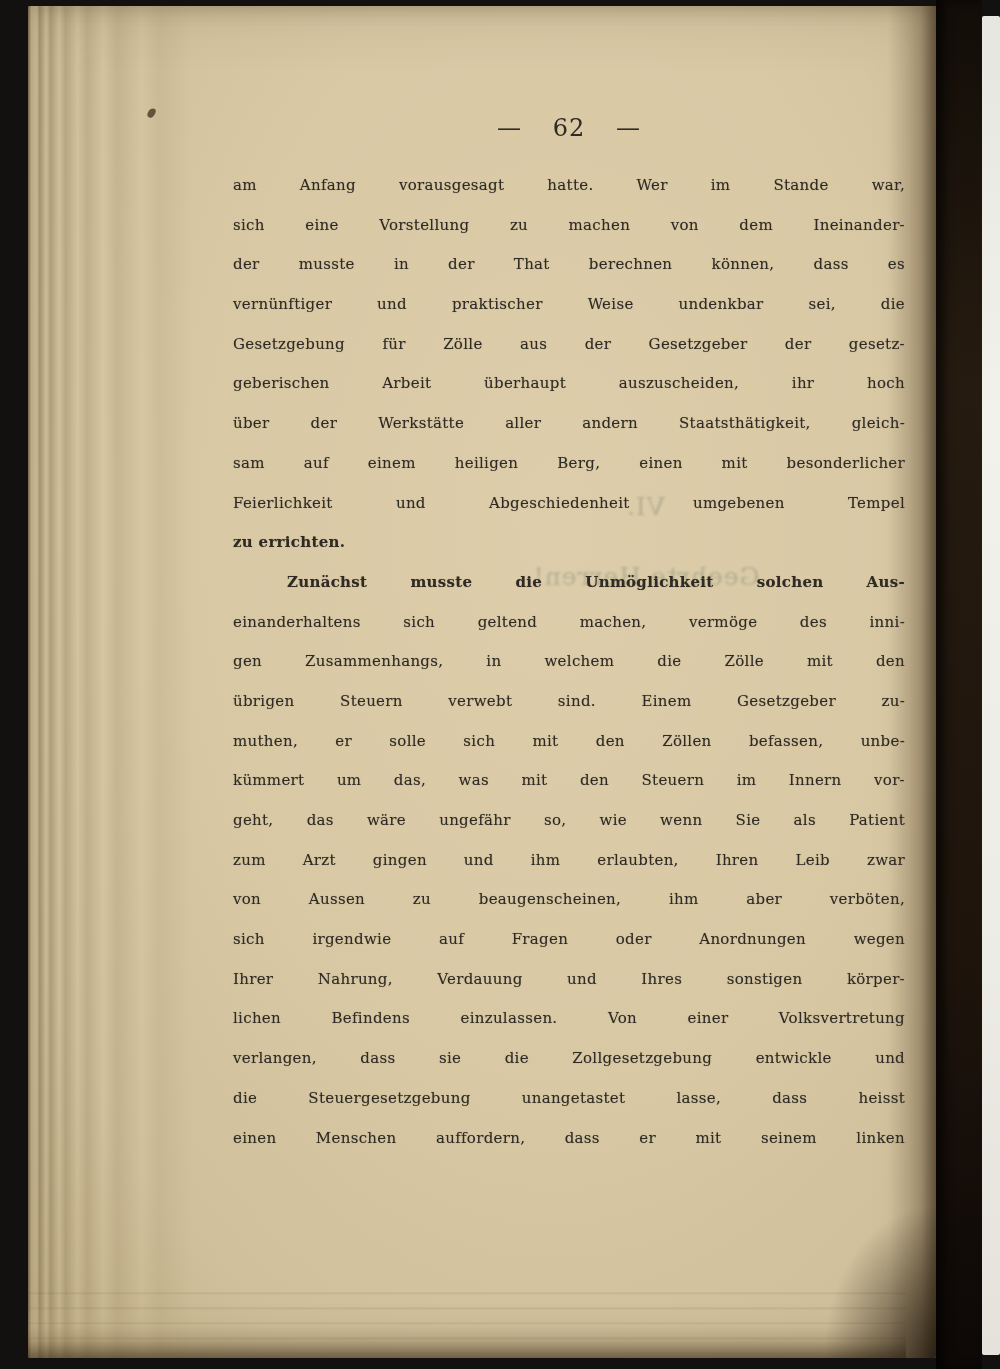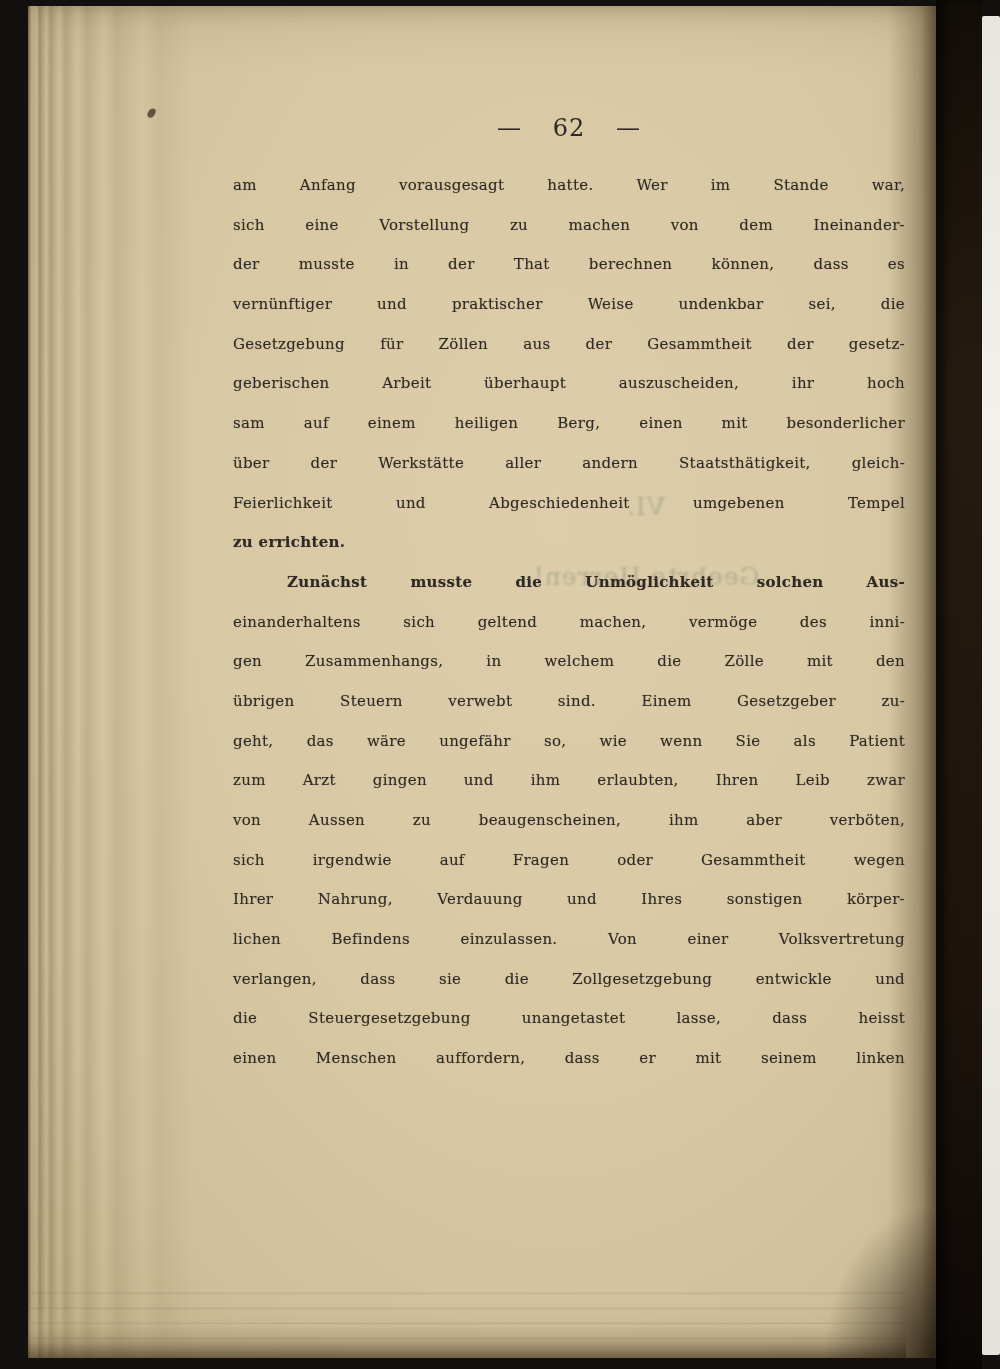--- a/index.html
+++ b/index.html
@@ -168,34 +168,36 @@
     </div>
 
     <div class="ghost ghost-1">VI.</div>
     <div class="ghost ghost-2">Geehrte Herren!</div>
 
     <div class="text-block" id="text-block">
         <div class="line">am Anfang vorausgesagt hatte. Wer im Stande war,</div>
         <div class="line">sich eine Vorstellung zu machen von dem Ineinander-</div>
         <div class="line">der musste in der That berechnen können, dass es</div>
         <div class="line">vernünftiger und praktischer Weise undenkbar sei, die</div>
-        <div class="line">Gesetzgebung für Zöllen aus der Gesammtheit der gesetz-</div>
+        <div class="line">Gesetzgebung für Zölle aus der Gesetzgeber der gesetz-</div>
         <div class="line">geberischen Arbeit überhaupt auszuscheiden, ihr hoch</div>
+        <div class="line">über der Werkstätte aller andern Staatsthätigkeit, gleich-</div>
         <div class="line">sam auf einem heiligen Berg, einen mit besonderlicher</div>
-        <div class="line">über der Werkstätte aller andern Staatsthätigkeit, gleich-</div>
         <div class="line">Feierlichkeit und Abgeschiedenheit umgebenen Tempel</div>
         <div class="line unjustified">zu errichten.</div>
         <div class="line indent">Zunächst musste die Unmöglichkeit solchen Aus-</div>
         <div class="line">einanderhaltens sich geltend machen, vermöge des inni-</div>
         <div class="line">gen Zusammenhangs, in welchem die Zölle mit den</div>
         <div class="line">übrigen Steuern verwebt sind. Einem Gesetzgeber zu-</div>
+        <div class="line">muthen, er solle sich mit den Zöllen befassen, unbe-</div>
+        <div class="line">kümmert um das, was mit den Steuern im Innern vor-</div>
         <div class="line">geht, das wäre ungefähr so, wie wenn Sie als Patient</div>
         <div class="line">zum Arzt gingen und ihm erlaubten, Ihren Leib zwar</div>
         <div class="line">von Aussen zu beaugenscheinen, ihm aber verböten,</div>
-        <div class="line">sich irgendwie auf Fragen oder Gesammtheit wegen</div>
+        <div class="line">sich irgendwie auf Fragen oder Anordnungen wegen</div>
         <div class="line">Ihrer Nahrung, Verdauung und Ihres sonstigen körper-</div>
         <div class="line">lichen Befindens einzulassen. Von einer Volksvertretung</div>
         <div class="line">verlangen, dass sie die Zollgesetzgebung entwickle und</div>
         <div class="line">die Steuergesetzgebung unangetastet lasse, dass heisst</div>
         <div class="line">einen Menschen auffordern, dass er mit seinem linken</div>
       </div>
   </div>
 
   <div class="gutter-dark"></div>
   <div class="white-edge"></div>

